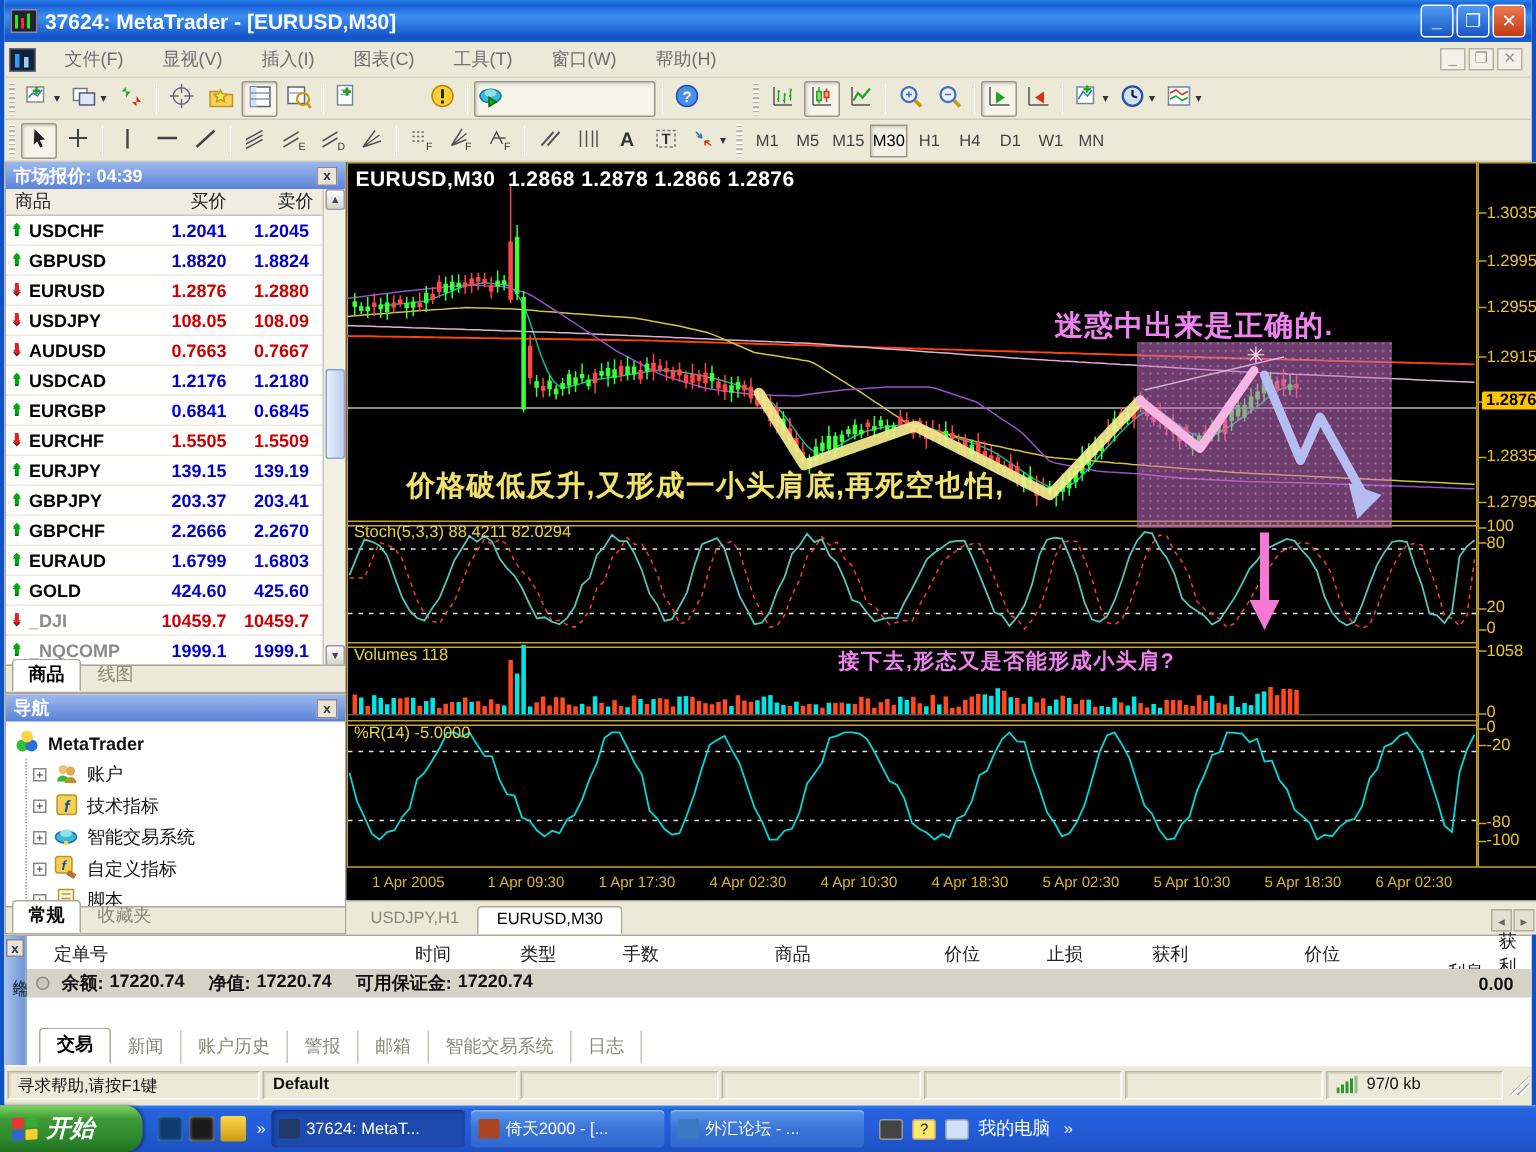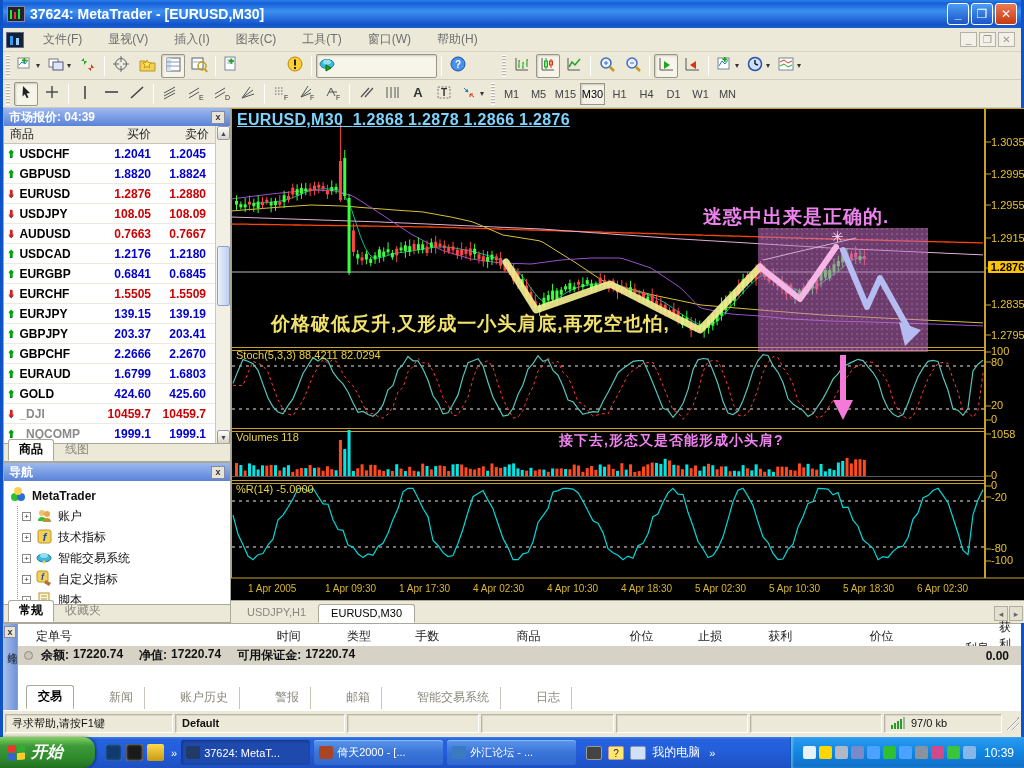--- a/index.html
+++ b/index.html
@@ -68,21 +68,21 @@
   .tab.active{background:#fff;border:1px solid #aca899;border-bottom:1px solid #fff;border-radius:3px 3px 0 0;color:#000;font-weight:bold;}
   #navigator{position:absolute;left:0;top:462px;width:228px;height:161px;background:#fff;border:1px solid #aca899;}
   .navtree{padding:4px 0 0 6px;font-size:12px;color:#111;}
   .navrow{display:flex;align-items:center;height:21px;gap:5px;}
   .navrow .plus{width:9px;height:9px;border:1px solid #888;background:#fff;font-size:8px;line-height:7px;text-align:center;color:#333;}
   .navkids{margin-left:7px;border-left:1px dotted #999;padding-left:4px;}
 
   
   #chartarea{position:absolute;left:228px;top:108px;width:796px;height:492px;background:#000;}
   #chart-svg{position:absolute;left:0;top:0;}
-  .ohlc{position:absolute;left:6px;top:3px;color:#7dd3fc;font-size:16px;font-weight:bold;letter-spacing:.3px;text-decoration:underline;}
+  .ohlc{position:absolute;left:6px;top:3px;color:#ffffff;font-size:14px;font-weight:bold;letter-spacing:.3px;}
   .indlabel{position:absolute;color:#e8d23c;font-size:11px;}
   .pscale{position:absolute;left:760px;color:#e8c22e;font-size:11px;width:36px;}
   .ptag{position:absolute;left:757px;width:39px;background:#ffc400;color:#000;font-weight:bold;font-size:11px;text-align:center;border-radius:1px;}
   .tlabel{position:absolute;color:#d8b62e;font-size:10px;white-space:nowrap;}
   .ann{position:absolute;white-space:nowrap;font-weight:bold;}
   .ann.yellow{color:#f0e26a;font-size:19px;letter-spacing:1px;}
   .ann.pink{color:#ee82ee;font-size:19px;letter-spacing:1px;}
   .ann.pink2{color:#ee82ee;font-size:14px;letter-spacing:1px;}
   #charttabs{position:absolute;left:228px;top:600px;width:796px;height:23px;background:#ece9d8;border-top:1px solid #aca899;display:flex;align-items:flex-end;padding-left:4px;}
   .ctab{padding:2px 12px 3px;font-size:11px;color:#8a887c;}
@@ -96,21 +96,21 @@
   #tstrip .pclose{margin:2px 0 0 1px;width:12px;height:12px;}
   #tstrip .vt{writing-mode:vertical-rl;font-size:10px;color:#234;margin:6px 0 0 2px;letter-spacing:2px;}
   .thead{position:absolute;left:15px;top:3px;width:1003px;height:18px;display:flex;align-items:center;font-size:12px;color:#222;}
   .thead div{text-align:right;padding-right:10px;}
   .thead .c0{text-align:left;padding-left:18px;}
   .trowbal{position:absolute;left:15px;top:22px;width:1003px;height:19px;background:#d6d2c6;display:flex;align-items:center;font-weight:bold;font-size:12px;color:#111;}
   .trowbal .led{width:9px;height:9px;border-radius:50%;background:#cac6ba;border:1px solid #908c80;margin:0 8px 0 6px;}
   .trowbal b{margin-right:4px;}
   .trowbal .val{margin-right:16px;}
   .trowbal .profit{margin-left:auto;padding-right:12px;}
-  .ttabs{position:absolute;left:15px;bottom:1px;height:21px;display:flex;align-items:flex-end;padding-left:8px;gap:24px;}
+  .ttabs{position:absolute;left:15px;bottom:1px;height:21px;display:flex;align-items:flex-end;padding-left:8px;}
   .ttab{padding:2px 11px 3px;font-size:12px;color:#8a887c;border-right:1px solid #c8c4b8;}
   .ttab.active{background:#fff;border:1px solid #aca899;border-bottom:1px solid #fff;border-radius:3px 3px 0 0;color:#000;font-weight:bold;}
 
   
   #statusbar{position:absolute;left:0;top:710px;width:1018px;height:27px;background:#ece9d8;border-top:1px solid #fff;display:flex;align-items:center;padding:2px 2px 4px;gap:2px;}
   .scell{height:19px;border:1px solid #b8b4a8;border-right-color:#fff;border-bottom-color:#fff;box-shadow:inset 1px 1px 0 #d8d4c8;display:flex;align-items:center;padding:0 6px;font-size:11px;color:#111;font-weight:bold;}
   .scell.plain{font-weight:normal;}
   .sgrip{width:13px;height:13px;margin-left:2px;background:
     linear-gradient(135deg,transparent 50%,#aaa 50%,#aaa 55%,#fff 55%,#fff 60%,transparent 60%,transparent 70%,#aaa 70%,#aaa 75%,#fff 75%,#fff 80%,transparent 80%);}
 
@@ -1320,30 +1320,14 @@
           <span>外汇论坛 - ...</span>
         </div>
       </div>
     <div class="dbar">
       <span class="dico" style="background:#444;border:1px solid #999;"></span>
       <span class="dico" style="background:#ffe96a;border:1px solid #b99;color:#226;font-size:10px;text-align:center;line-height:13px;">?</span>
       <span class="dico" style="background:#cfe0f8;border:1px solid #89a;"></span>
       <span>我的电脑</span>
       <span class="chev">»</span>
     </div>
-    <div id="tray">
-      <span id="trayicons" style="display:flex;gap:3px;">
-          <span class="trico" style="background: rgb(232, 240, 248);"></span>
-          <span class="trico" style="background: rgb(255, 215, 0);"></span>
-          <span class="trico" style="background: rgb(176, 184, 200);"></span>
-          <span class="trico" style="background: rgb(122, 138, 200);"></span>
-          <span class="trico" style="background: rgb(74, 163, 255);"></span>
-          <span class="trico" style="background: rgb(47, 191, 47);"></span>
-          <span class="trico" style="background: rgb(74, 163, 255);"></span>
-          <span class="trico" style="background: rgb(138, 146, 160);"></span>
-          <span class="trico" style="background: rgb(208, 74, 138);"></span>
-          <span class="trico" style="background: rgb(57, 196, 57);"></span>
-          <span class="trico" style="background: rgb(135, 182, 232);"></span>
-        </span>
-      <span id="clock">10:39</span>
-    </div>
   </div>
 </div>
 
 </body></html>

